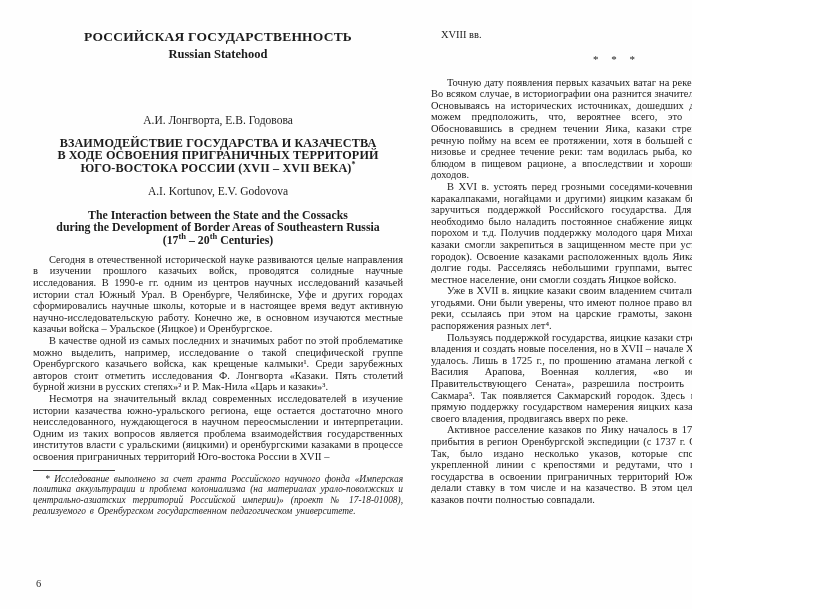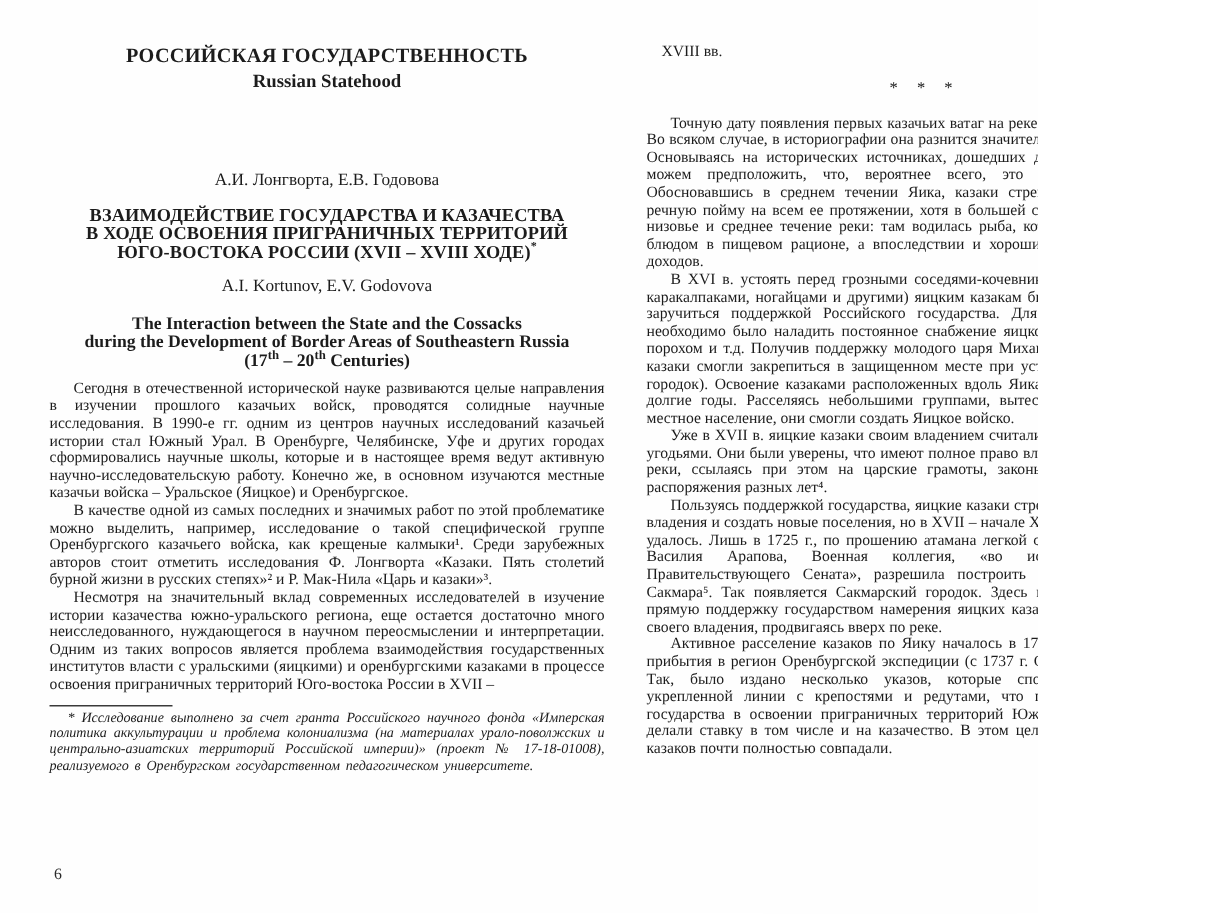--- a/index.html
+++ b/index.html
@@ -92,21 +92,21 @@
 <body>
 
 <div class="spread">
 
   <section class="page page-left" lang="ru">
     <div class="journal-title">РОССИЙСКАЯ ГОСУДАРСТВЕННОСТЬ</div>
     <div class="journal-subtitle">Russian Statehood</div>
 
     <div class="authors-ru">А.И. Лонгворта, Е.В. Годовова</div>
 
-    <h1 class="title-ru"><span>ВЗАИМОДЕЙСТВИЕ ГОСУДАРСТВА И КАЗАЧЕСТВА</span><br><span>В ХОДЕ ОСВОЕНИЯ ПРИГРАНИЧНЫХ ТЕРРИТОРИЙ</span><br><span>ЮГО-ВОСТОКА РОССИИ (XVII – XVIII ХОДЕ)</span><sup class="fnmark">*</sup></h1>
+    <h1 class="title-ru"><span>ВЗАИМОДЕЙСТВИЕ ГОСУДАРСТВА И КАЗАЧЕСТВА</span><br><span>В ХОДЕ ОСВОЕНИЯ ПРИГРАНИЧНЫХ ТЕРРИТОРИЙ</span><br><span>ЮГО-ВОСТОКА РОССИИ (XVII – XVII ВЕКА)</span><sup class="fnmark">*</sup></h1>
 
     <div class="authors-en">A.I. Kortunov, E.V. Godovova</div>
 
     <h2 class="title-en" lang="en"><span>The Interaction between the State and the Cossacks</span><br><span>during the Development of Border Areas of Southeastern Russia</span><br><span>(17</span><sup class="ord">th</sup><span> – 20</span><sup class="ord">th</sup><span> Centuries)</span></h2>
 
     <p class="body-text first-body">Сегодня в отечественной исторической науке развиваются целые направления в изучении прошлого казачьих войск, проводятся солидные научные исследования. В 1990-е гг. одним из центров научных исследований казачьей истории стал Южный Урал. В Оренбурге, Челябинске, Уфе и других городах сформировались научные школы, которые и в настоящее время ведут активную научно-исследовательскую работу. Конечно же, в основном изучаются местные казачьи войска – Уральское (Яицкое) и Оренбургское.</p>
     <p class="body-text">В качестве одной из самых последних и значимых работ по этой проблематике можно выделить, например, исследование о такой специфической группе Оренбургского казачьего войска, как крещеные калмыки¹. Среди зарубежных авторов стоит отметить исследования Ф. Лонгворта «Казаки. Пять столетий бурной жизни в русских степях»² и Р. Мак-Нила «Царь и казаки»³.</p>
     <p class="body-text">Несмотря на значительный вклад современных исследователей в изучение истории казачества южно-уральского региона, еще остается достаточно много неисследованного, нуждающегося в научном переосмыслении и интерпретации. Одним из таких вопросов является проблема взаимодействия государственных институтов власти с уральскими (яицкими) и оренбургскими казаками в процессе освоения приграничных территорий Юго-востока России в XVII –</p>
 
     <div class="footnote-block">

